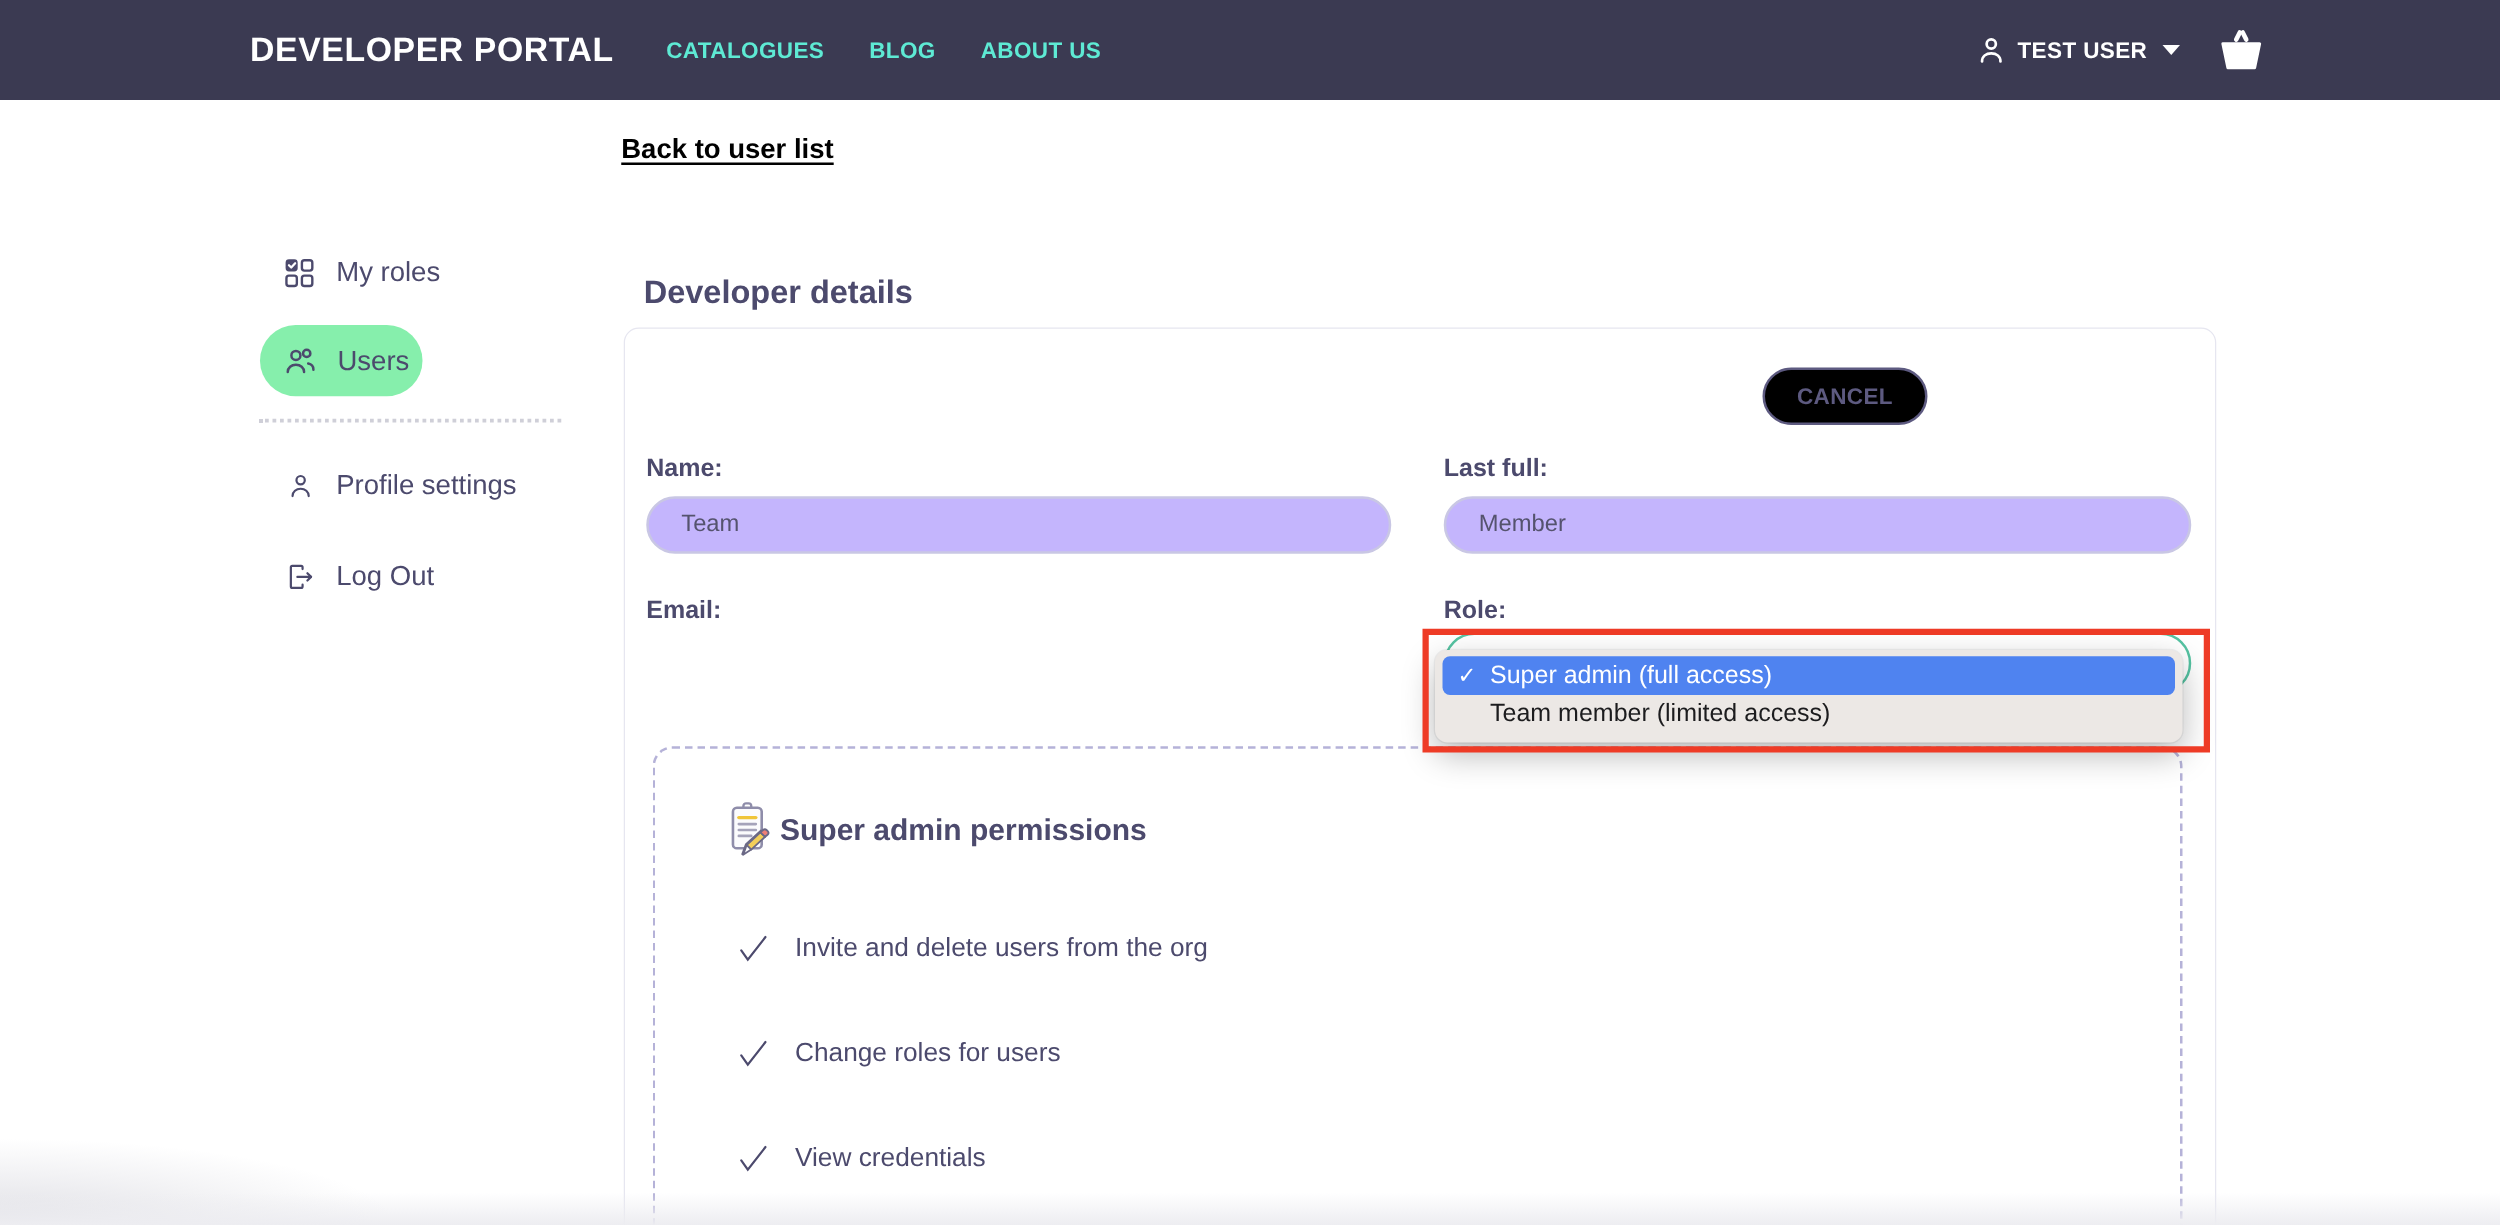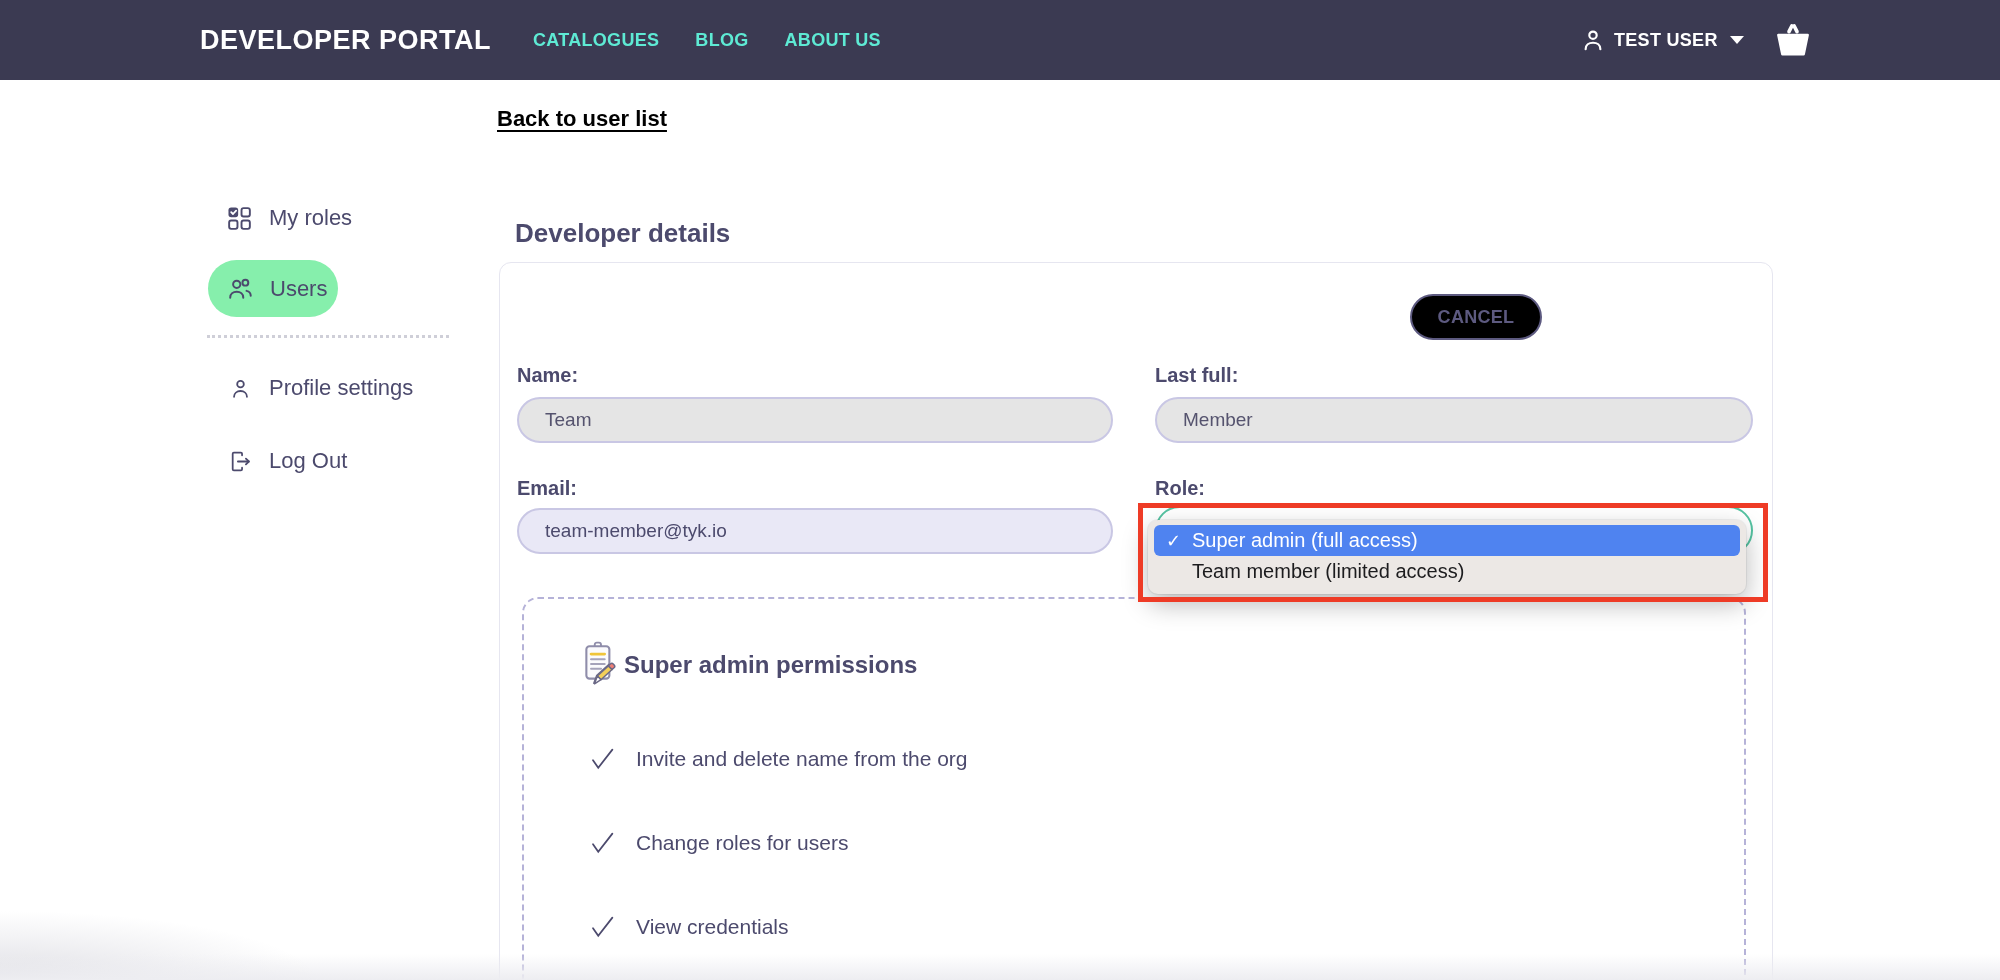--- a/index.html
+++ b/index.html
@@ -35,21 +35,21 @@
         border:1.5px solid #e6e6f0;border-radius:12px;box-sizing:border-box;}
   
   .btn-cancel{position:absolute;left:1410px;top:294px;width:132px;height:46px;border-radius:23px;
               background:#000000;border:2.5px solid #5d5a80;color:#5d5a80;font-size:18px;font-weight:bold;
               font-family:inherit;letter-spacing:.3px;cursor:pointer;}
   .btn-save{position:absolute;left:1560px;top:293px;width:198px;height:47px;border-radius:24px;
             background:#58cbaa;border:none;color:#fff;font-size:18px;font-weight:bold;
             font-family:inherit;letter-spacing:.3px;cursor:pointer;}
   
   .fld-label{position:absolute;font-size:20px;font-weight:bold;color:#4c4a6d;}
-  .fld-input{position:absolute;height:46px;border:2px solid #c9c7e4;border-radius:23px;background:#e5e5e5;
+  .fld-input{position:absolute;height:46px;border:2px solid #c9c7e4;border-radius:23px;background:#c4b5fd;
              box-sizing:border-box;padding:0 26px;font-size:19px;color:#55536e;
              font-family:inherit;outline:none;}
   .fld-input.filled{background:#e9e8f6;color:#4c4a6d;}
   .role-select{position:absolute;left:1155px;top:506px;width:598px;height:49px;border:2.5px solid #55c3a2;
                border-radius:25px;background:#fff;box-sizing:border-box;cursor:pointer;}
   
   .perm-box{position:absolute;left:522px;top:597px;width:1224px;height:460px;
             border:2px dashed #b5b2d8;border-radius:16px;box-sizing:border-box;}
   .perm-head{position:absolute;left:580px;top:641px;display:flex;align-items:flex-start;}
   .perm-title{font-size:24px;font-weight:bold;color:#4c4a6d;margin:10px 0 0 2px;}
@@ -163,21 +163,20 @@
 
   <button class="btn-cancel">CANCEL</button>
 
   <label class="fld-label" style="left:517px;top:364px;">Name:</label>
   <label class="fld-label" style="left:1155px;top:364px;">Last full:</label>
   <label class="fld-label" style="left:517px;top:477px;">Email:</label>
   <label class="fld-label" style="left:1155px;top:477px;">Role:</label>
 
   <input class="fld-input" style="left: 517px; top: 397px; width: 596px;" value="Team">
   <input class="fld-input" style="left: 1155px; top: 397px; width: 598px;" value="Member">
-  <input class="fld-input filled" style="left: 517px; top: 508px; width: 596px;" value="team-member@tyk.io">
 
   <div class="role-select"></div>
 
   <div class="perm-box"></div>
   <div class="perm-head">
     <span style="display:flex;">
       <svg width="42" height="46" viewBox="0 0 40 44">
         <rect x="6" y="5" width="22" height="31" rx="3" fill="#fbfbfd" stroke="#8f8daa" stroke-width="2"></rect>
         <path d="M14 5V3.6c0-1.1.9-2 2-2h2c1.1 0 2 .9 2 2V5" fill="none" stroke="#8f8daa" stroke-width="1.8"></path>
         <line x1="10.5" y1="12.5" x2="23.5" y2="12.5" stroke="#f0c53a" stroke-width="2.6" stroke-linecap="round"></line>
@@ -192,21 +191,21 @@
     </span>
     <h2 class="perm-title">Super admin permissions</h2>
   </div>
 
   <div class="perm-item" style="top:743px;">
     <span style="display:flex;">
       <svg width="30" height="30" viewBox="0 0 24 24" fill="none" stroke="#4c4a6d" stroke-width="1.4" stroke-linecap="round">
         <path d="M4 13l4.2 6L19.5 4.5"></path>
       </svg>
     </span>
-    <span class="perm-text">Invite and delete name from the org</span>
+    <span class="perm-text">Invite and delete users from the org</span>
   </div>
   <div class="perm-item" style="top:827px;">
     <span style="display:flex;">
       <svg width="30" height="30" viewBox="0 0 24 24" fill="none" stroke="#4c4a6d" stroke-width="1.4" stroke-linecap="round">
         <path d="M4 13l4.2 6L19.5 4.5"></path>
       </svg>
     </span>
     <span class="perm-text">Change roles for users</span>
   </div>
   <div class="perm-item" style="top:911px;">

